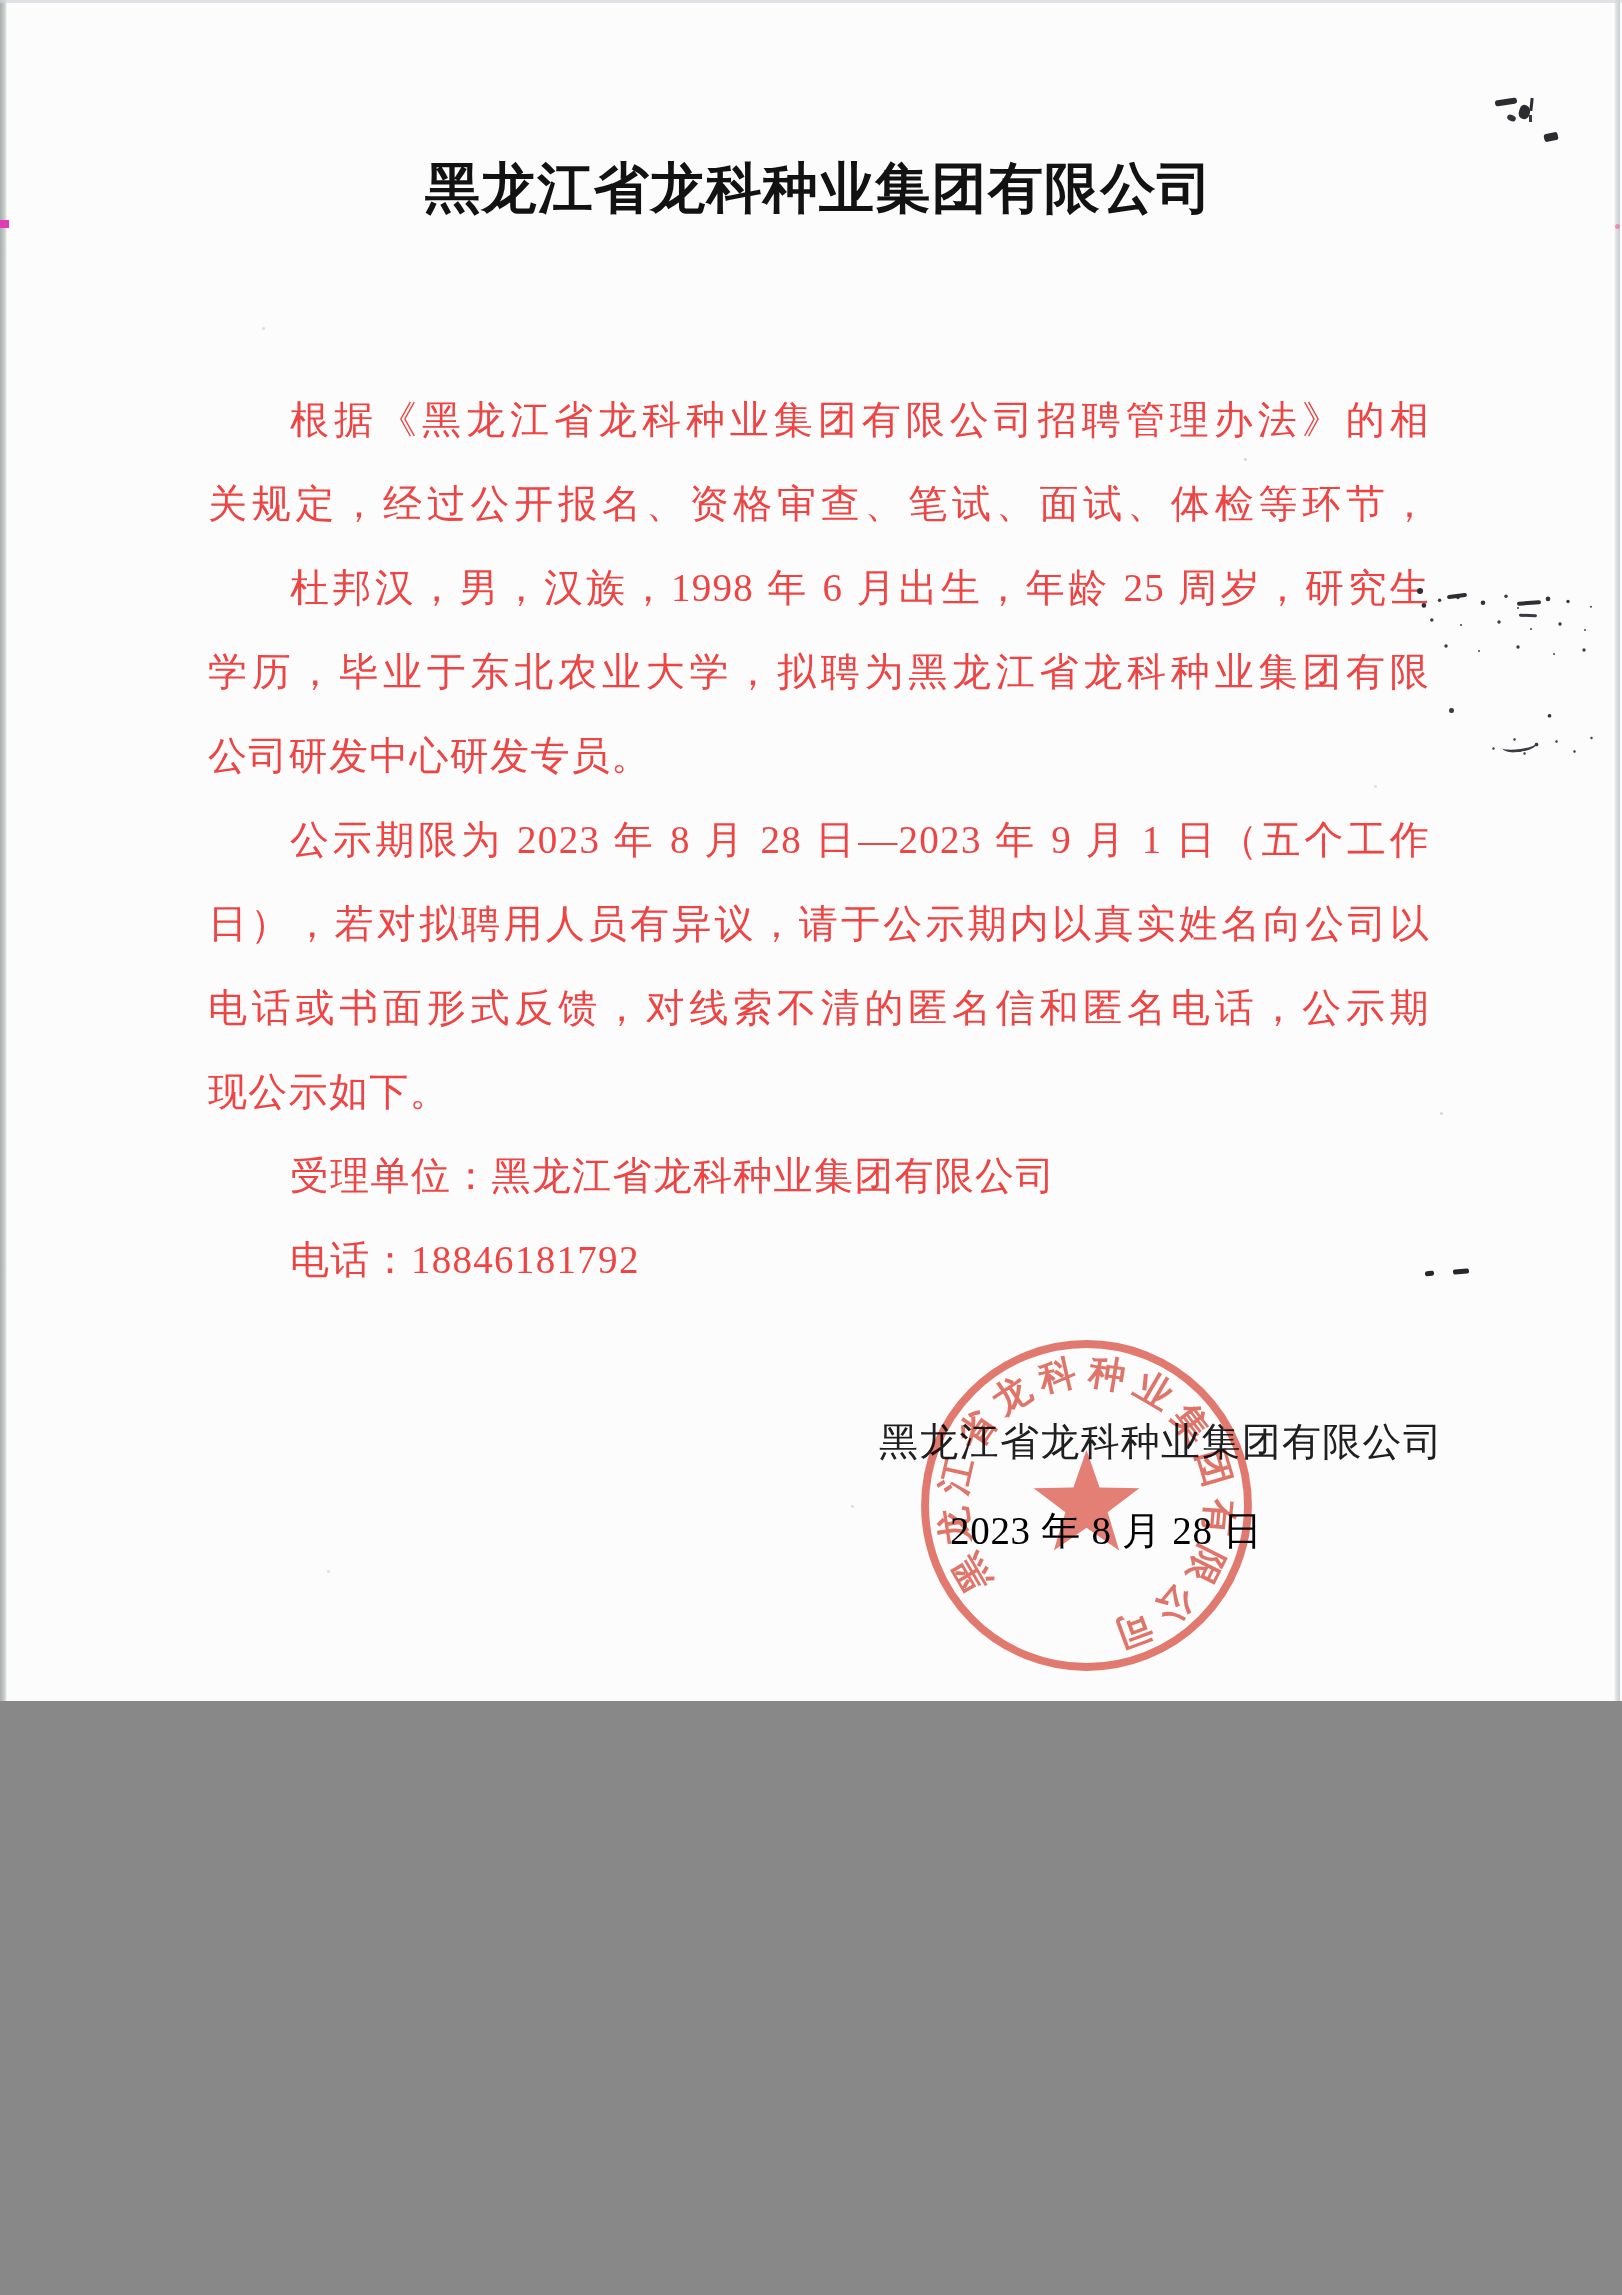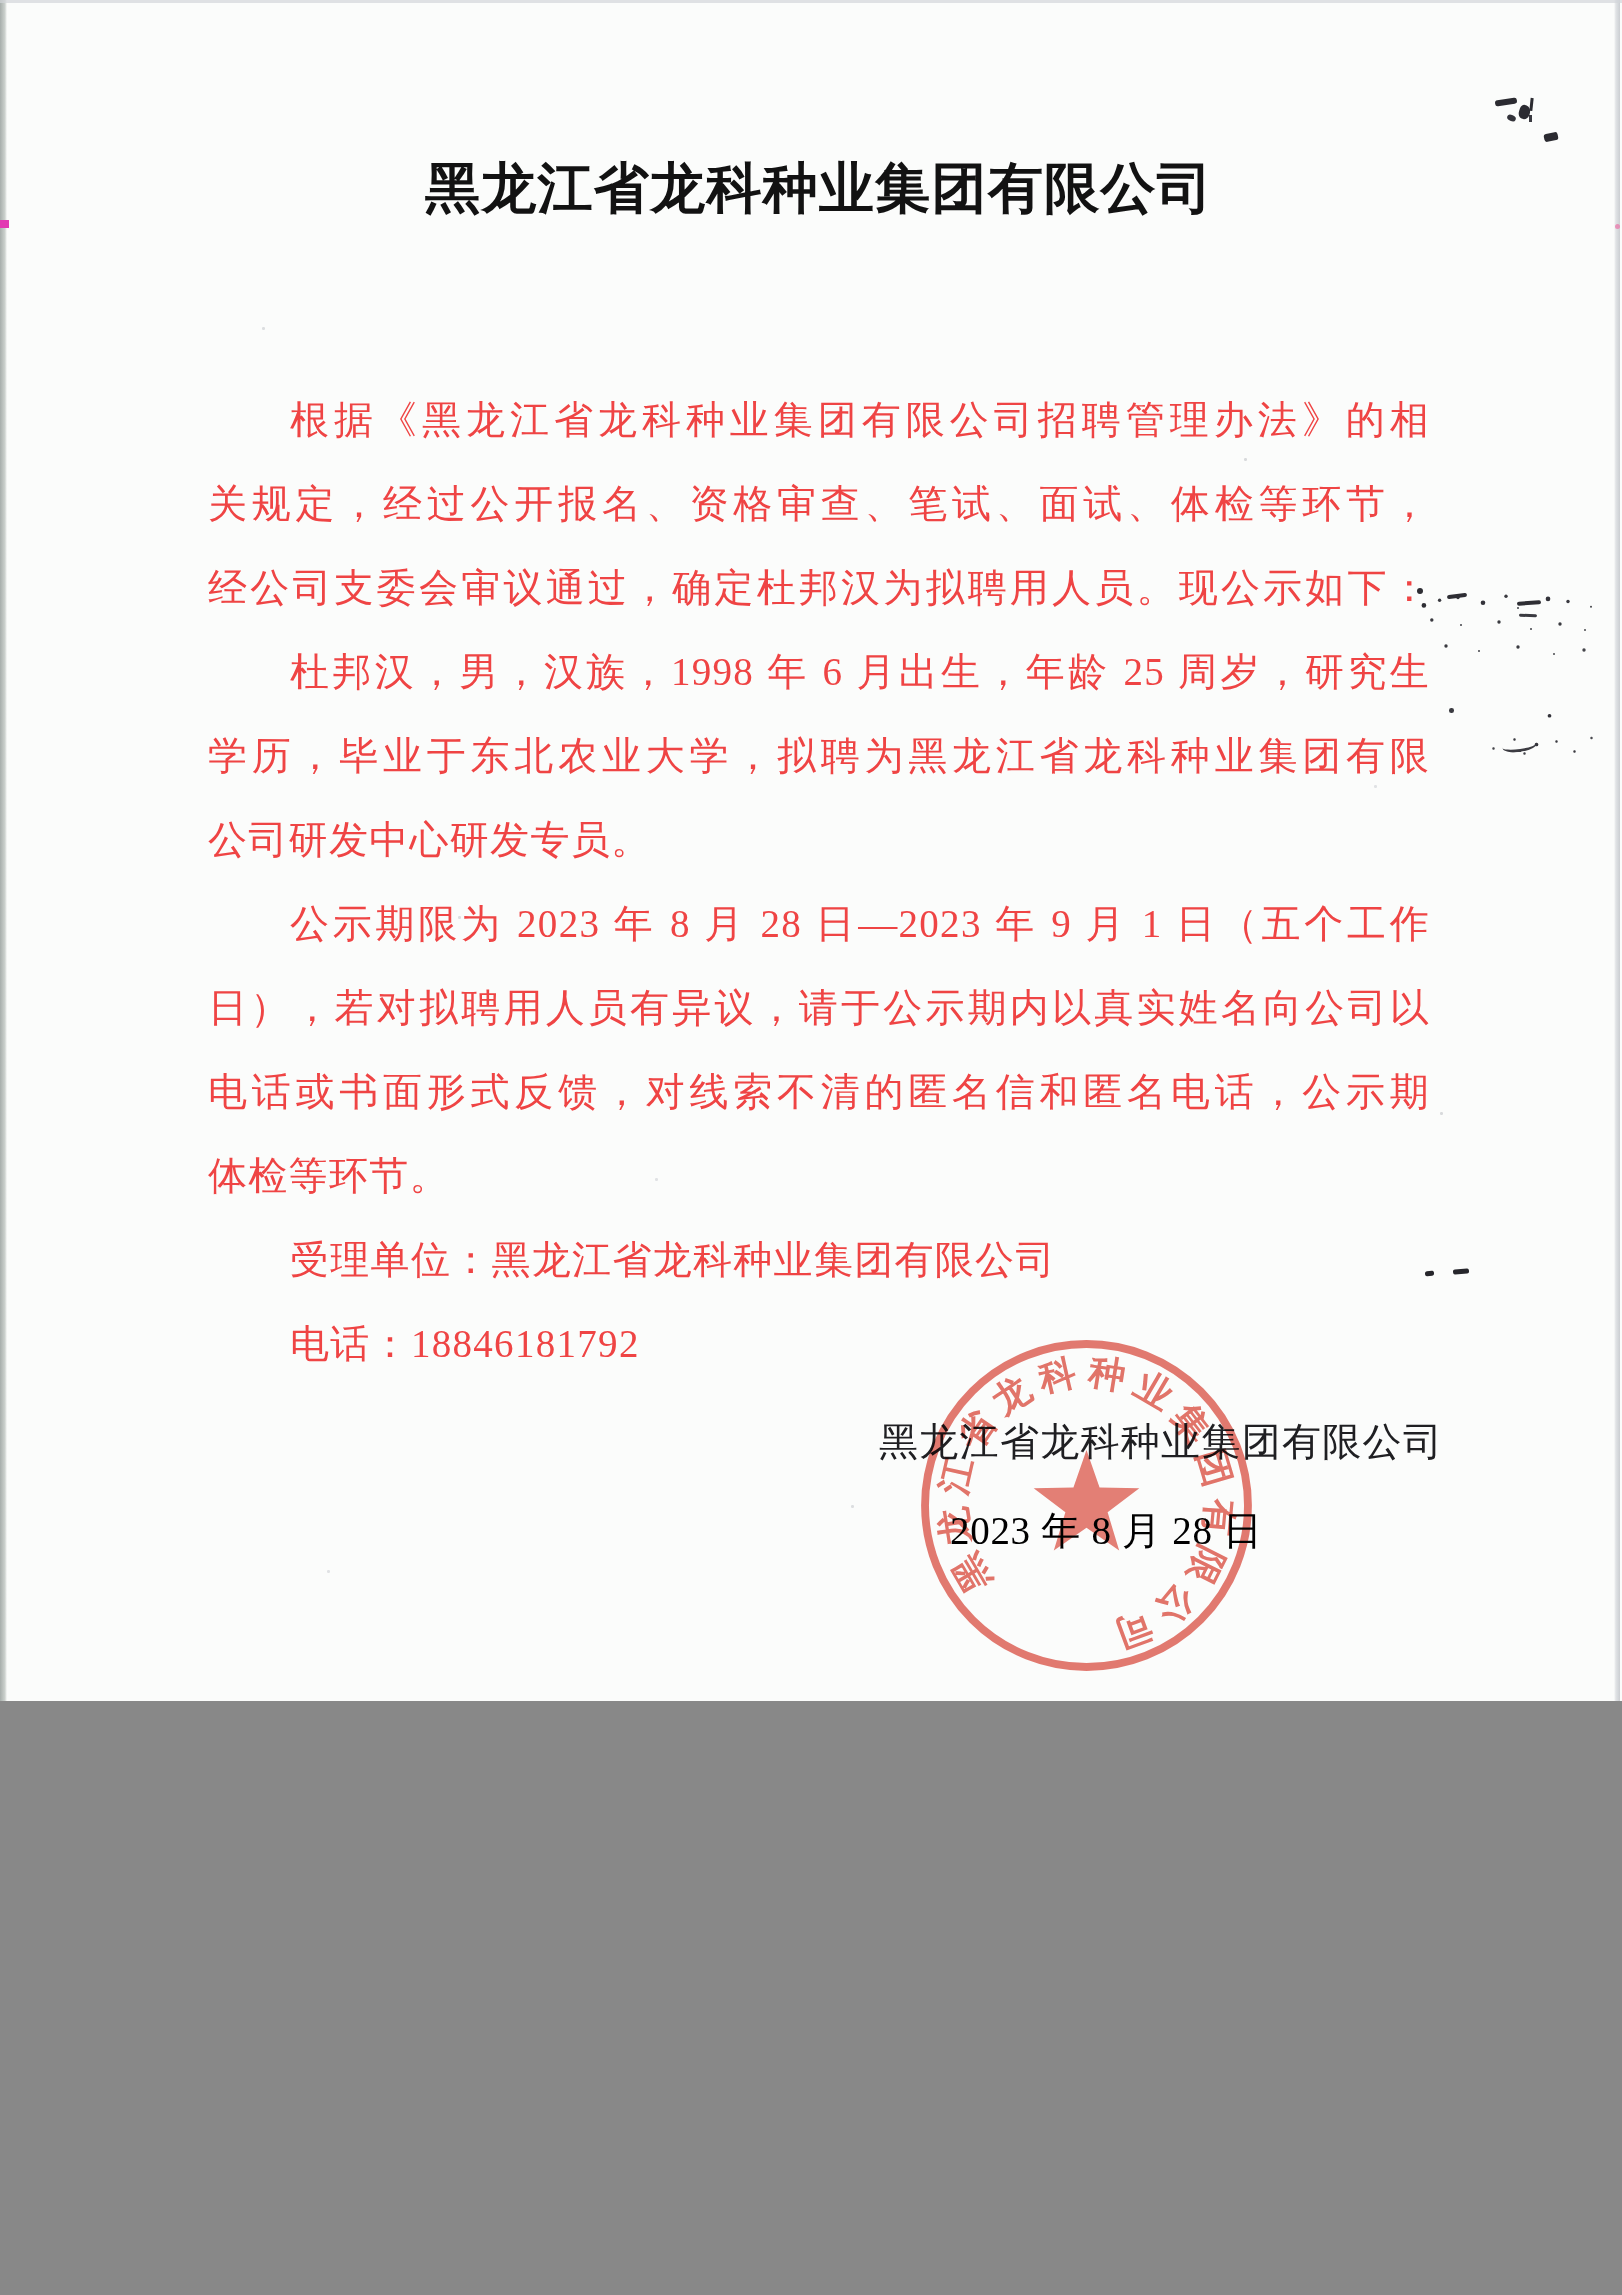--- a/index.html
+++ b/index.html
@@ -100,28 +100,27 @@
   <div class="tick tick-green"></div>
   <div class="dot-pink-right"></div>
 
   <div class="title">
     <div>黑龙江省龙科种业集团有限公司</div>
   </div>
 
   <div class="bodytext">
     <div class="bl ind st">根据《黑龙江省龙科种业集团有限公司招聘管理办法》的相</div>
     <div class="bl st">关规定，经过公开报名、资格审查、笔试、面试、体检等环节，</div>
-    <div class="bl st">经公司支委会审议通过，确定杜邦汉为拟聘用人员。现公示如下：</div>
     <div class="bl ind st">杜邦汉，男，汉族，1998 年 6 月出生，年龄 25 周岁，研究生</div>
     <div class="bl st">学历，毕业于东北农业大学，拟聘为黑龙江省龙科种业集团有限</div>
     <div class="bl">公司研发中心研发专员。</div>
     <div class="bl ind st">公示期限为 2023 年 8 月 28 日—2023 年 9 月 1 日（五个工作</div>
     <div class="bl st">日），若对拟聘用人员有异议，请于公示期内以真实姓名向公司以</div>
     <div class="bl st">电话或书面形式反馈，对线索不清的匿名信和匿名电话，公示期</div>
-    <div class="bl">体检等环节。</div>
+    <div class="bl">现公示如下。</div>
     <div class="bl ind">受理单位：黑龙江省龙科种业集团有限公司</div>
     <div class="bl ind">电话：18846181792</div>
   </div>
 
   <div class="sig-company">黑龙江省龙科种业集团有限公司</div>
   <div class="sig-date">2023 年 8 月 28 日</div>
 
   <svg class="seal" viewBox="-270 -270 540 540">
     <defs>
       <path id="sealArc" d="M -143.8 116.4 A 185 185 0 1 1 28.9 182.7" fill="none"></path>

